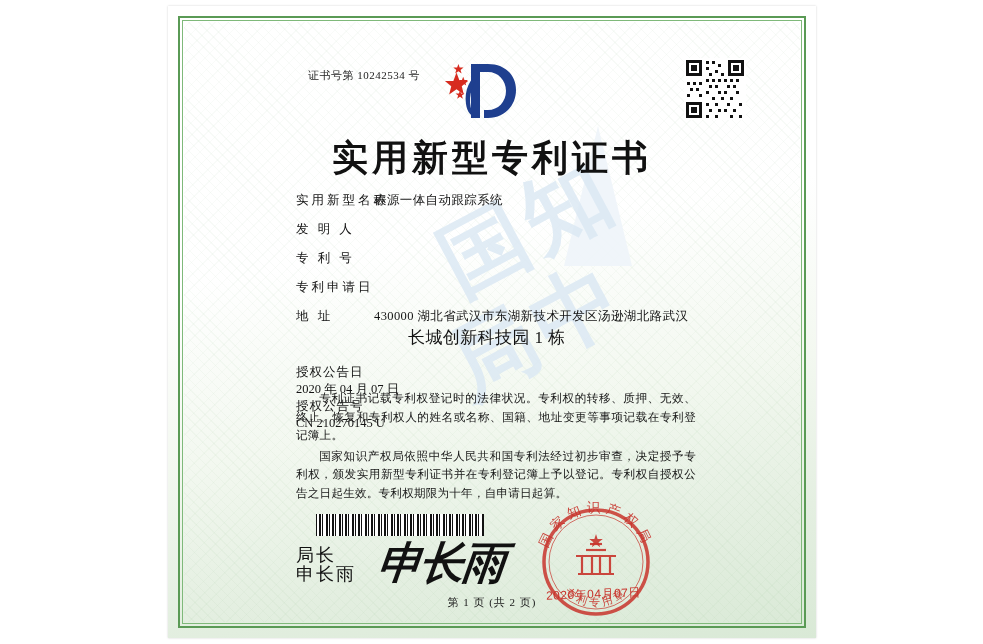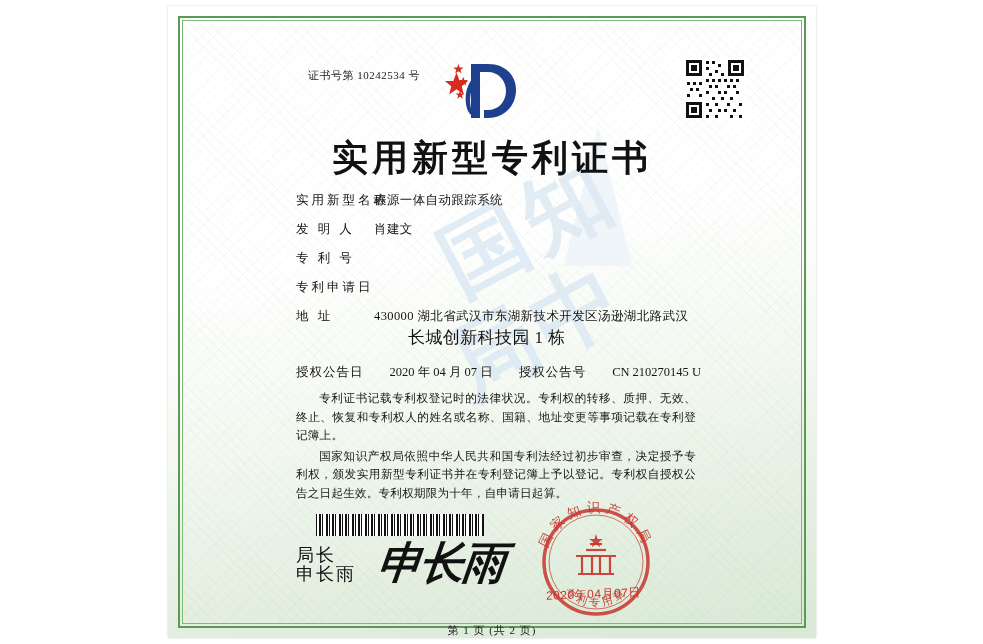--- a/index.html
+++ b/index.html
@@ -156,20 +156,21 @@
     margin-left: 78px;
     margin-top: -8px;
     margin-bottom: 18px;
     padding-left: 34px;
     font-size: 17px;
     letter-spacing: .4px;
   }
   .pubrow {
     display: flex;
     margin-bottom: 10px;
+    flex-direction: column;
   }
   .pubrow .flabel2 {
     letter-spacing: 1px;
     white-space: nowrap;
   }
   .pubrow .v1 { margin-right: 26px; }
 
   .para {
     position: absolute;
     left: 128px;
@@ -235,21 +236,21 @@
     color: #c8342c;
     letter-spacing: .5px;
     font-family: "Liberation Sans", sans-serif;
     transform: rotate(-2deg);
   }
 
   .footer {
     position: absolute;
     left: 0;
     right: 0;
-    bottom: 0;
+    bottom: 28px;
     text-align: center;
     font-size: 11px;
     color: #1a1a1a;
     letter-spacing: 1px;
   }
 </style>
 </head>
 <body>
 
 <div class="page">
@@ -336,21 +337,20 @@
 
     <div class="title">实用新型专利证书</div>
 
     <div class="fields">
       <div class="frow">
         <div class="flabel">实用新型名称</div>
         <div class="fvalue">表源一体自动跟踪系统</div>
       </div>
       <div class="frow">
         <div class="flabel">发 明 人</div>
-        <div class="fvalue">肖建文</div>
       </div>
       <div class="frow">
         <div class="flabel">专 利 号</div>
       </div>
       <div class="frow">
         <div class="flabel">专利申请日</div>
       </div>
       <div class="frow">
         <div class="flabel">地 址</div>
         <div class="fvalue">430000 湖北省武汉市东湖新技术开发区汤逊湖北路武汉</div>

